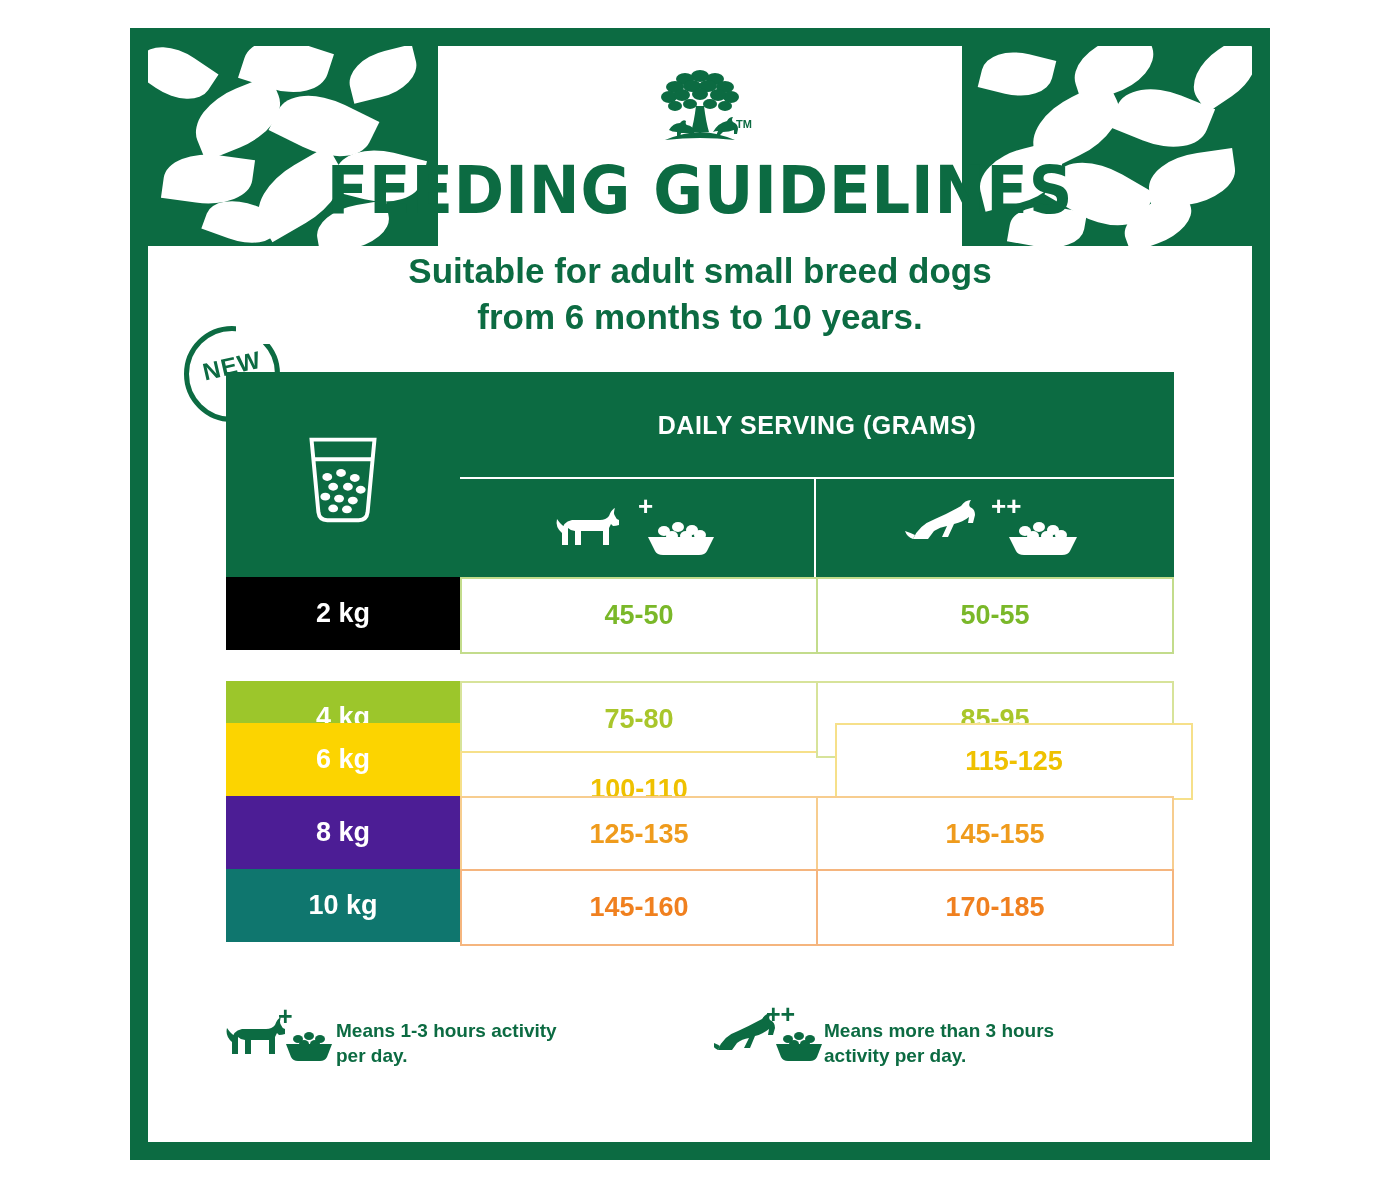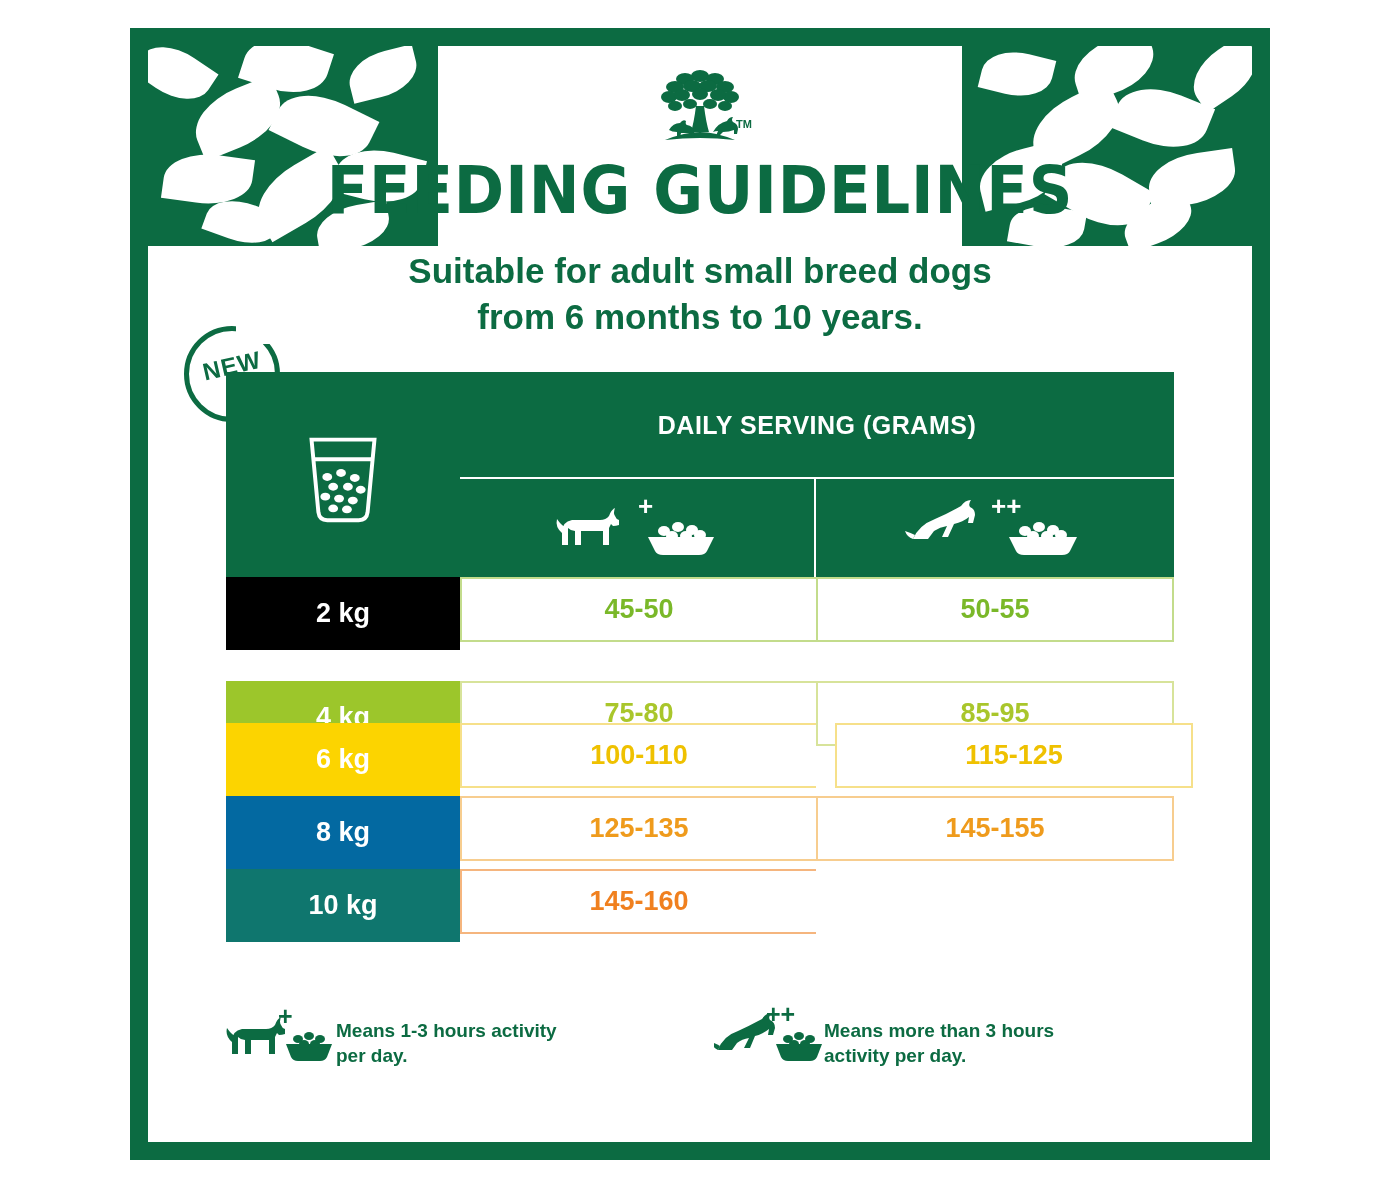--- a/index.html
+++ b/index.html
@@ -237,21 +237,21 @@
     color: #ffffff;
     font-size: 27px;
     font-weight: bold;
     display: flex;
     align-items: center;
     justify-content: center;
   }
   .row .v1, .row .v2 {
     position: absolute;
     top: 0;
-    height: 65px;
+    height: 77px;
     display: flex;
     align-items: center;
     justify-content: center;
     font-size: 27px;
     font-weight: bold;
     background: #ffffff;
     box-sizing: border-box;
   }
   .row .v1 { left: 234px; width: 356px; }
   .row .v2 { left: 590px; width: 358px; }
@@ -452,31 +452,32 @@
       <div class="v1" style="color: rgb(122, 184, 41); border-top: 2px solid rgb(195, 220, 140); border-right: none; border-bottom: 2px solid rgb(195, 220, 140); border-left: 2px solid rgb(195, 220, 140); border-image: initial;">45-50</div>
       <div class="v2" style="color: rgb(122, 184, 41); border: 2px solid rgb(195, 220, 140);">50-55</div>
     </div>
     <div class="row" style="top:278px;margin-top:31px;">
       <div class="kg" style="background: rgb(156, 198, 43);">4 kg</div>
       <div class="v1" style="color: rgb(169, 198, 43); border-top: 2px solid rgb(215, 227, 154); border-right: none; border-bottom: 2px solid rgb(215, 227, 154); border-left: 2px solid rgb(215, 227, 154); border-image: initial;">75-80</div>
       <div class="v2" style="color: rgb(169, 198, 43); border: 2px solid rgb(215, 227, 154);">85-95</div>
     </div>
     <div class="row" style="top:351px;">
       <div class="kg" style="background: rgb(252, 212, 0);">6 kg</div>
-      <div class="v1" style="color: rgb(239, 193, 0); border-top: 2px solid rgb(246, 224, 138); border-right: none; border-bottom: 2px solid rgb(246, 224, 138); border-left: 2px solid rgb(246, 224, 138); border-image: initial;">100-110</div>
+      <div class="v1" style="color: rgb(239, 193, 0); border-top: 2px solid rgb(246, 224, 138); border-right: none; border-bottom: 2px solid rgb(246, 224, 138); border-left: 2px solid rgb(246, 224, 138); border-image: initial; margin-top: 28px;">100-110</div>
       <div class="v2" style="color: rgb(239, 193, 0); border: 2px solid rgb(246, 224, 138); margin-left: 19px;">115-125</div>
     </div>
     <div class="row" style="top:424px;">
-      <div class="kg" style="background: #0369a1;">8 kg</div>
+      <div class="kg" style="background: #4c1d95;">8 kg</div>
       <div class="v1" style="color: rgb(239, 155, 28); border-top: 2px solid rgb(247, 205, 143); border-right: none; border-bottom: 2px solid rgb(247, 205, 143); border-left: 2px solid rgb(247, 205, 143); border-image: initial;">125-135</div>
       <div class="v2" style="color: rgb(239, 155, 28); border: 2px solid rgb(247, 205, 143);">145-155</div>
     </div>
     <div class="row" style="top:497px;">
       <div class="kg" style="background: #0f766e;">10 kg</div>
       <div class="v1" style="color: rgb(240, 128, 31); border-top: 2px solid rgb(245, 181, 126); border-right: none; border-bottom: 2px solid rgb(245, 181, 126); border-left: 2px solid rgb(245, 181, 126); border-image: initial;">145-160</div>
+      <div class="v2" style="color: rgb(240, 128, 31); border: 2px solid rgb(245, 181, 126);">170-185</div>
     </div>
   </div>
 
   <div class="legend">
 
     <div class="legend-item a">
       <div class="legend-icon">
         <svg viewBox="0 0 110 70" width="110" height="70">
           <g fill="#0c6b42">
             <path d="M6 54 l0 -13 q0 -10 10 -12 l24 0 q6 0 9 -4 q2 -6 6 -8 q-2 5 0 8 q1 3 4 4 l0 5 q-3 1 -6 1 l-2 -2 l-2 4 l0 17 h-6 l0 -14 l-18 0 l0 14 h-6 l0 -14 q-4 0 -7 -3 l0 17 z"></path>

